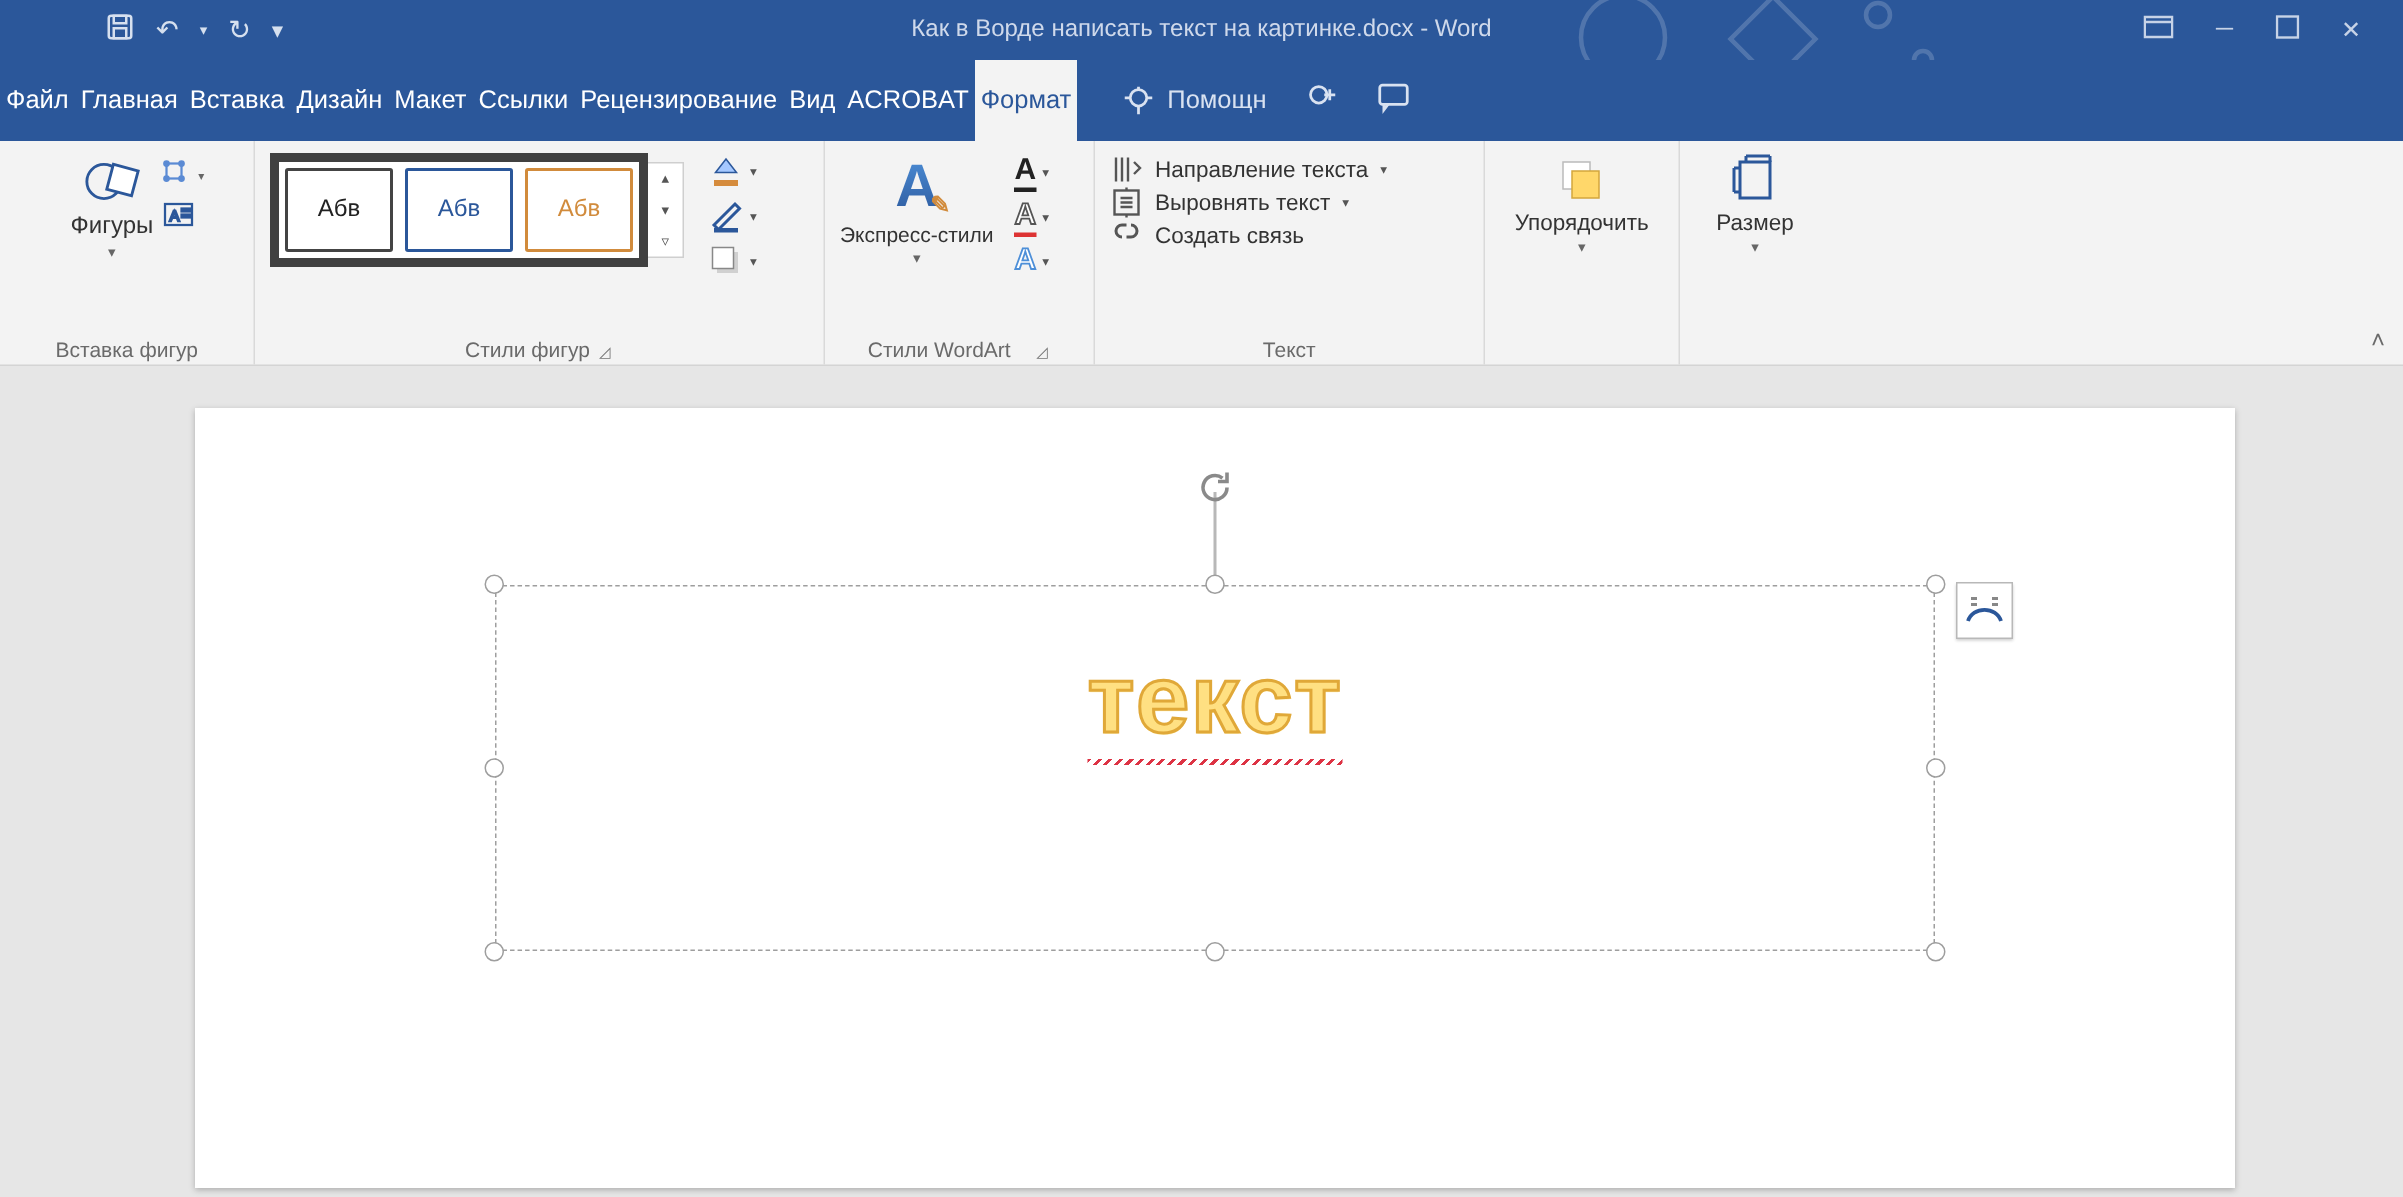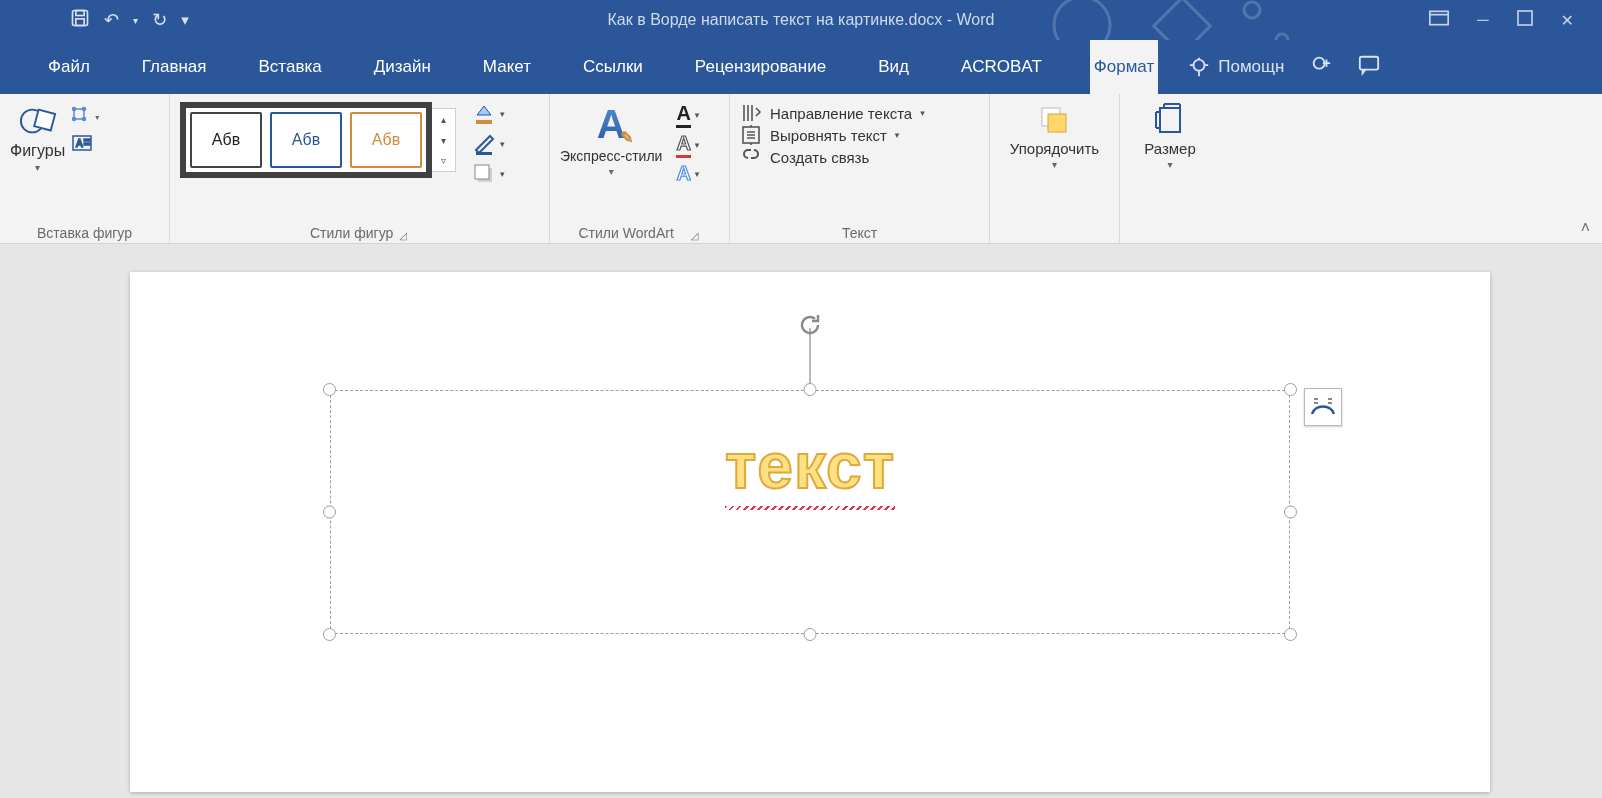--- a/index.html
+++ b/index.html
@@ -14,35 +14,35 @@
 
 .win-controls { position: absolute; right: 0; top: 0; height: 100%; display: flex; align-items: center; gap: 28px; padding-right: 28px; }
 .win-controls span { font-size: 16px; color: #c7d3e7; }
 
 
 .decor { position: absolute; right: 300px; top: -20px; opacity: .18; pointer-events: none; }
 .decor svg { width: 260px; height: 90px; }
 
 
 #tabbar { height: 54px; background: #2b579a; display: flex; align-items: stretch; color: #fff; position: relative; }
-.tab { padding: 0 4px; display: flex; align-items: center; font-size: 17px; cursor: pointer; white-space: nowrap; margin-left: 44px; }
+.tab { padding: 0 4px; display: flex; align-items: center; font-size: 17px; cursor: pointer; white-space: nowrap; }
 .tab.active { background: #f3f3f3; color: #2b579a; font-weight: 400; }
 .tabbar-right { margin-left: 30px; display: flex; align-items: center; gap: 26px; color: #d9e2f1; font-size: 17px; }
 .tabbar-right .group { display: flex; align-items: center; gap: 8px; }
 .tabbar-right .icon-svg { width:22px; height:22px; }
 
 
 #ribbon { height: 150px; background: #f3f3f3; border-bottom: 1px solid #d4d4d4; display: flex; position:relative; }
 .grp { border-right: 1px solid #d9d9d9; padding: 8px 10px 2px 10px; display: flex; flex-direction: column; justify-content: space-between; }
 .grp-label { text-align: center; font-size: 14px; color: #6a6a6a; padding-top: 4px; white-space: nowrap; }
 .grp-body { display: flex; align-items: flex-start; gap: 6px; }
 .collapse-btn { position:absolute; right:12px; bottom:6px; font-size:16px; color:#6a6a6a; cursor:pointer; }
 
 
-.g1-left { display:flex; flex-direction:column; align-items:center; gap:2px; }
+.g1-left { display:flex; flex-direction:column; align-items:center; gap:2px;margin-left:37px; }
 .g1-left .shape-icon { width:38px; height:38px; }
 .g1-left .lbl { font-size:16px; color:#333; }
 .g1-left .arr { font-size:10px; color:#666; }
 .g1-right { display:flex; flex-direction:column; gap:4px; padding-top:4px; }
 .mini-btn { display:flex; align-items:center; gap:2px; font-size:14px; color:#444; }
 .mini-btn .sq { width:22px; height:22px; display:inline-block; }
 .mini-btn .arr2{ font-size:8px; color:#666; }
 
 
 .gallery-wrap{display:flex; align-items:center;}

